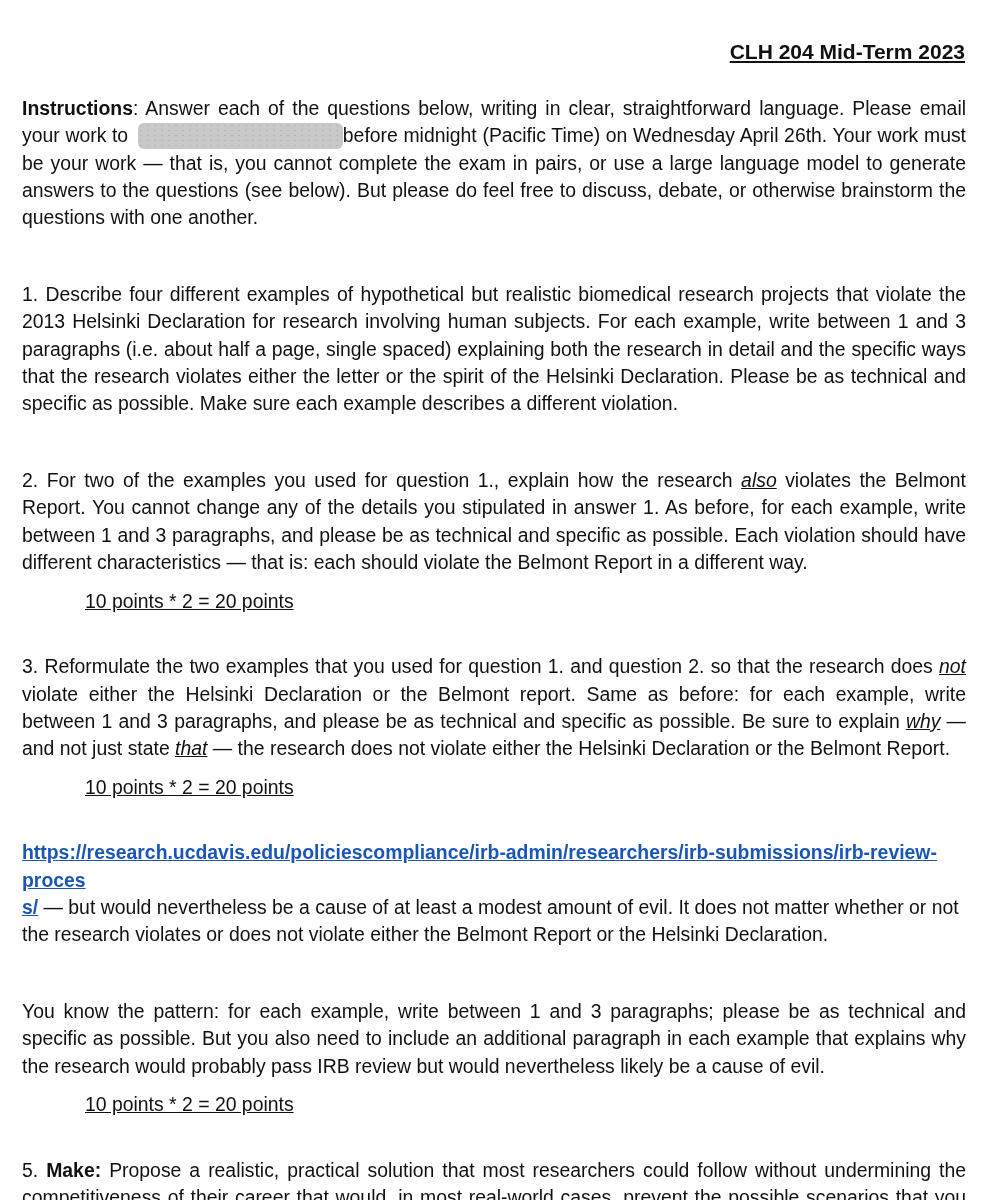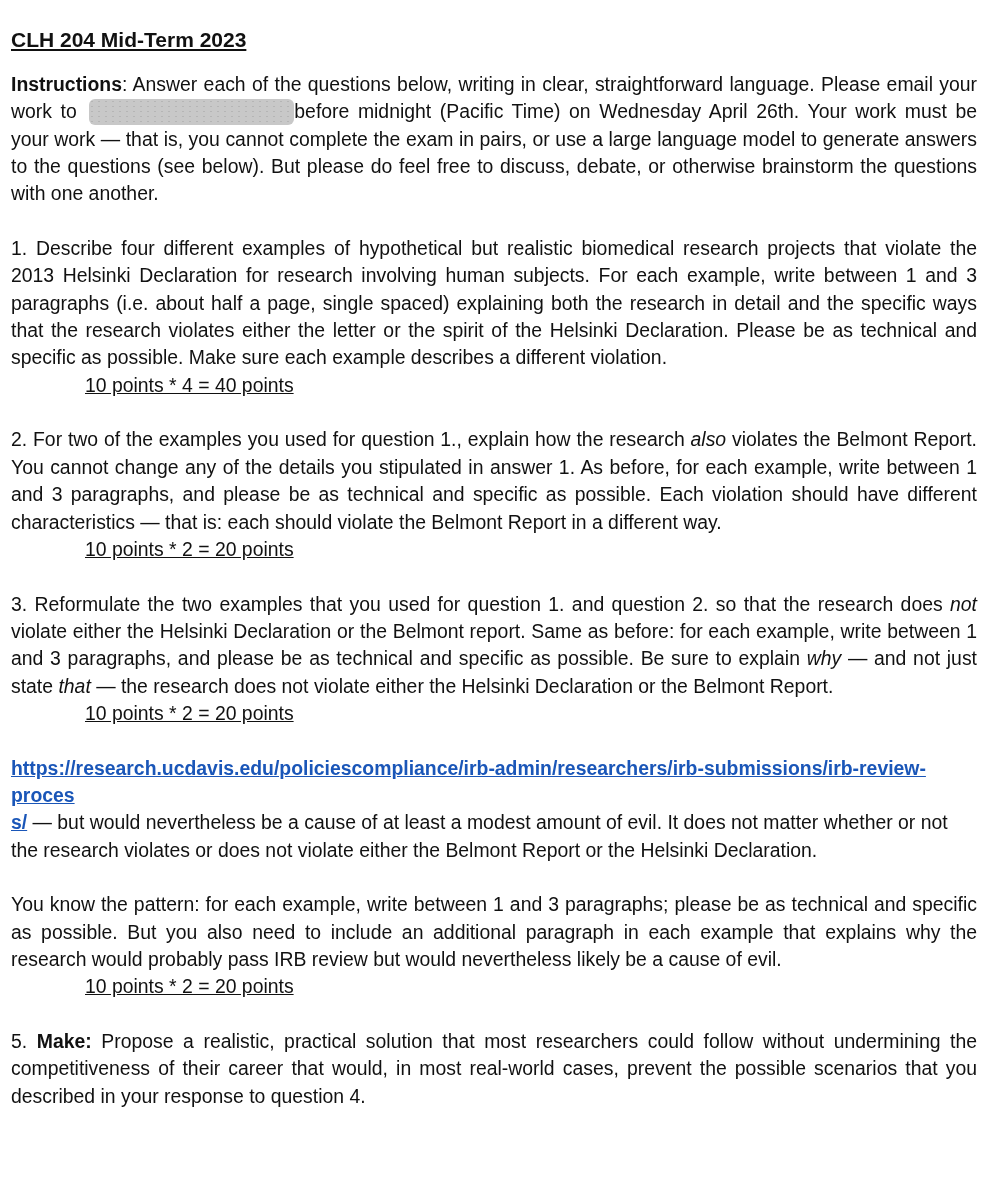--- a/index.html
+++ b/index.html
@@ -8,31 +8,31 @@
     font-family: "Liberation Sans", sans-serif;
     color: #111111;
   }
   .page {
     position: relative;
     padding: 0 10px 0 11px;
     font-size: 19.4px;
     line-height: 27.35px;
   }
   .title {
-    text-align: left;
+    text-align: right;
     font-weight: bold;
     font-size: 21px;
     text-decoration: underline;
-    margin: 0;
+    margin: 12px;
     padding-top: 26px;
     line-height: 28px;
     height: 45px;
   }
   .para {
-    margin: 0;
+    margin: 11px;
     text-align: justify;
     text-justify: inter-word;
   }
   .para.last-justify { text-align-last: justify; }
   .gap { height: 27.35px; }
   .points {
     margin: 0;
     padding-left: 74px;
     line-height: 27.35px;
   }
@@ -42,35 +42,34 @@
     width: 205px; height: 26px;
     vertical-align: -7px;
     background: #c8c8c8;
     border-radius: 6px;
     margin-left: 4px;
     background-image: radial-gradient(#b5b5b5 1px, transparent 1px);
     background-size: 7px 5px;
   }
   a.link { color: #1a56b8; text-decoration: underline; font-weight: bold; }
   b { font-weight: bold; }
-  i { font-style: italic; }
+  i { font-style: italic; text-decoration: underline; }
 </style>
 </head>
 <body>
 
 <div class="page">
 
   <h1 class="title">CLH 204 Mid-Term 2023</h1>
 
   <p class="para"><b>Instructions</b><span>:  Answer each of the questions below, writing in clear, straightforward language.  Please email your work to </span><span class="redact" aria-label="redacted"></span><span>before midnight (Pacific Time) on Wednesday April 26th.  Your work must be your work — that is, you cannot complete the exam in pairs, or use a large language model to generate answers to the questions (see below).  But please do feel free to discuss, debate, or otherwise brainstorm the questions with one another.</span></p>
 
   <div class="gap"></div>
 
   <p class="para">1. Describe four different examples of hypothetical but realistic biomedical research projects that violate the 2013 Helsinki Declaration for research involving human subjects.  For each example, write between 1 and 3 paragraphs (i.e. about half a page, single spaced) explaining both the research in detail and the specific ways that the research violates either the letter or the spirit of the Helsinki Declaration.  Please be as technical and specific as possible.  Make sure each example describes a different violation.</p>
-  <p class="points"><span>10 points * 4 = 40 points</span></p>
 
   <div class="gap"></div>
 
   <p class="para"><span>2. For two of the examples you used for question 1., explain how the research </span><i>also</i><span> violates the Belmont Report.  You cannot change any of the details you stipulated in answer 1.  As before, for each example, write between 1 and 3 paragraphs, and please be as technical and specific as possible. Each violation should have different characteristics — that is: each should violate the Belmont Report in a different way.</span></p>
   <p class="points"><span>10 points * 2 = 20 points</span></p>
 
   <div class="gap"></div>
 
   <p class="para"><span>3.  Reformulate the two examples that you used for question 1. and question 2. so that the research does </span><i>not</i><span> violate either the Helsinki Declaration or the Belmont report.  Same as before: for each example, write between 1 and 3 paragraphs, and please be as technical and specific as possible.  Be sure to explain </span><i>why</i><span> — and not just state </span><i>that</i><span> — the research does not violate either the Helsinki Declaration or the Belmont Report.</span></p>
   <p class="points"><span>10 points * 2 = 20 points</span></p>

